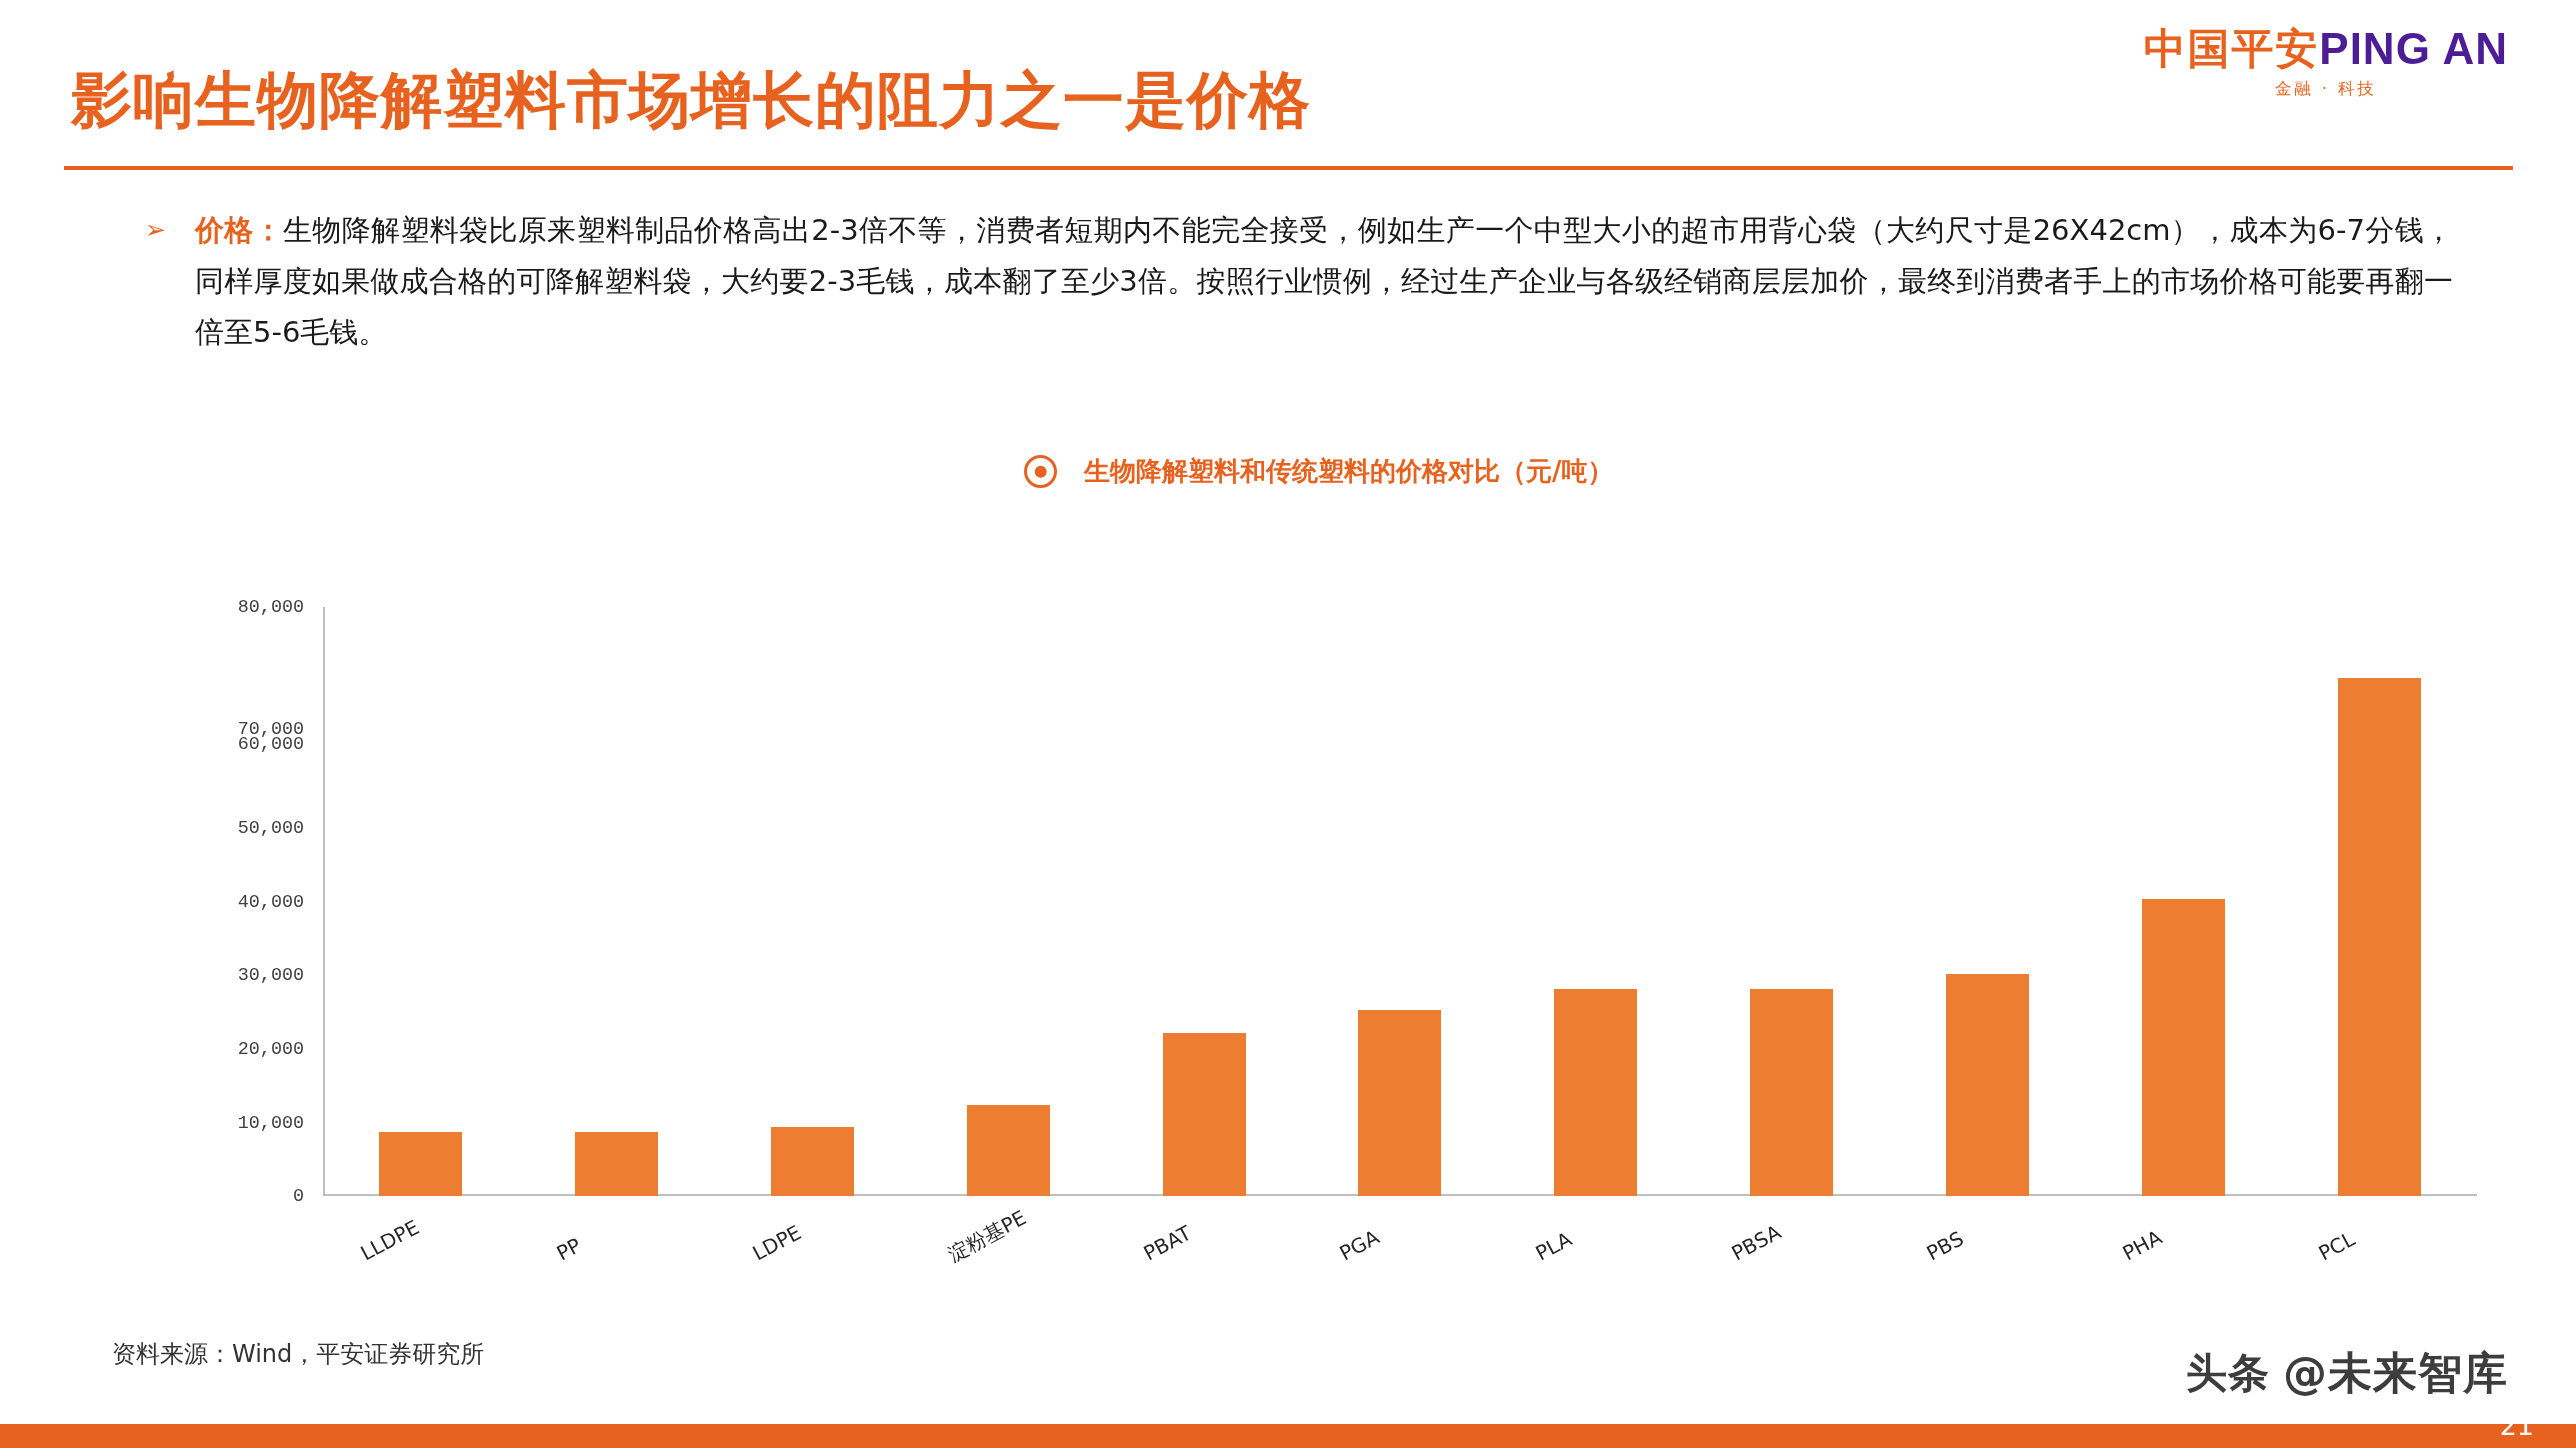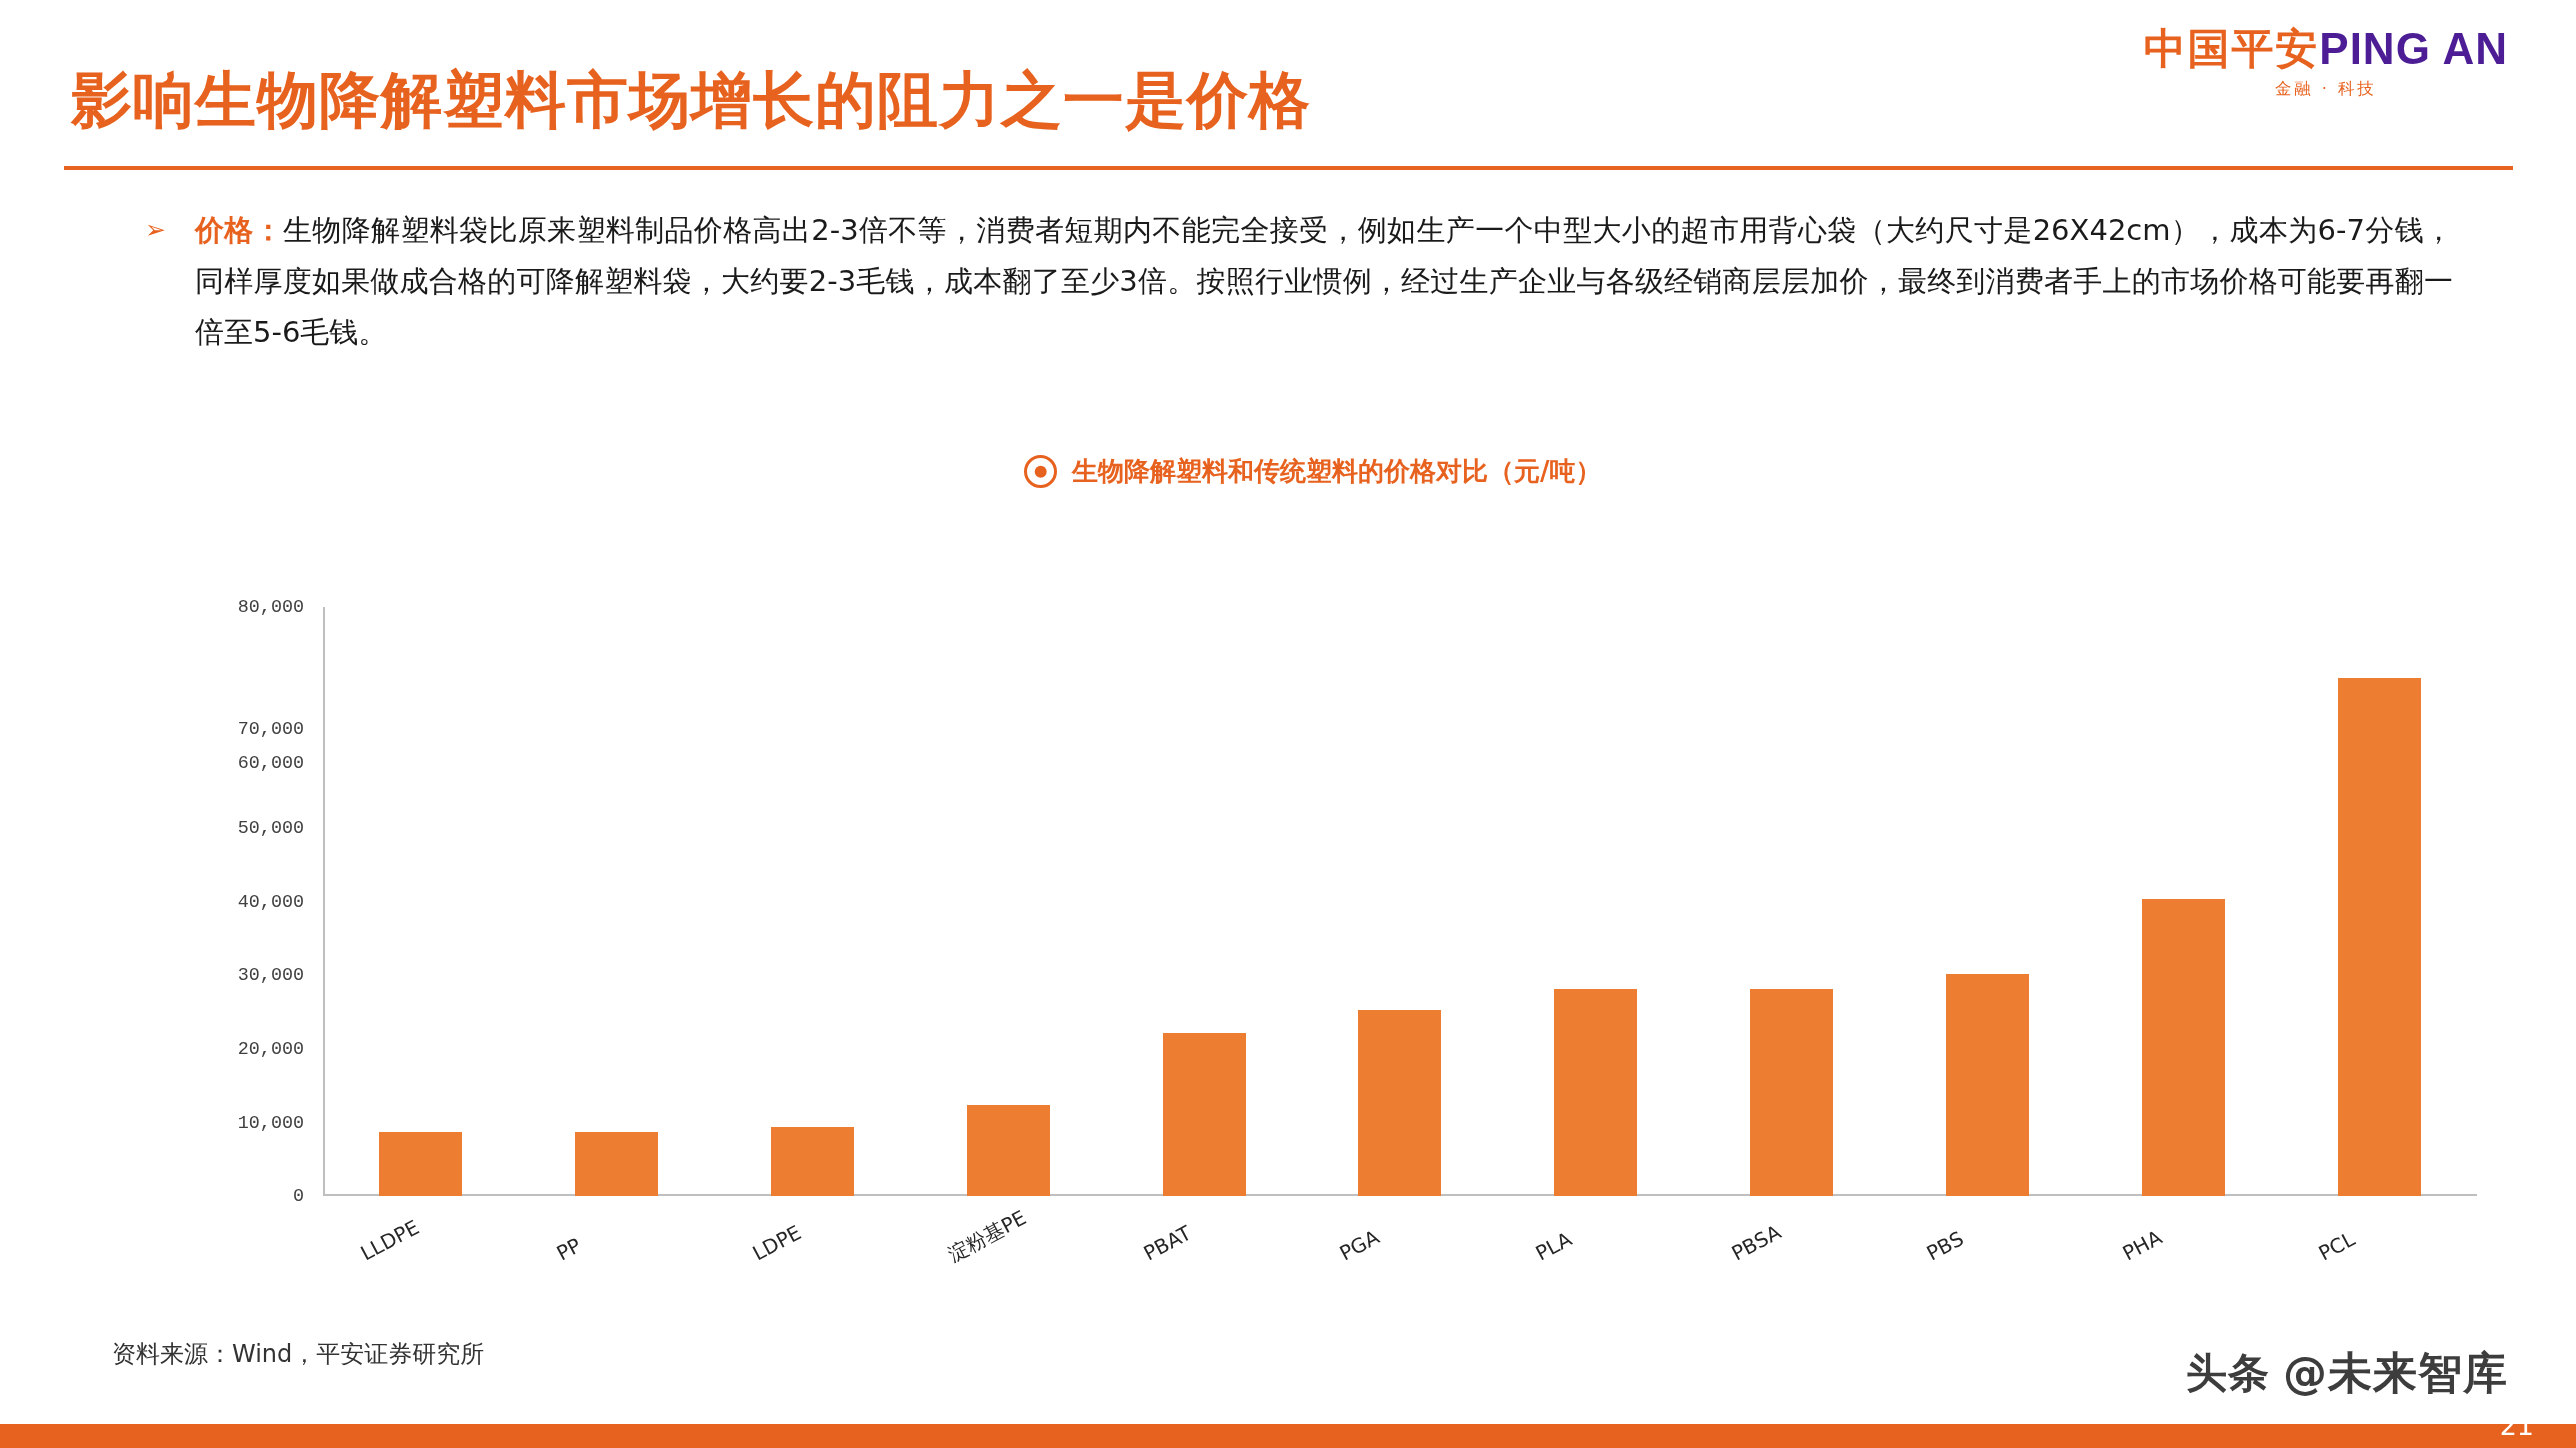--- a/index.html
+++ b/index.html
@@ -103,21 +103,21 @@
     font-weight: bold;
   }
 
   
   .caption {
     position: absolute;
     left: 1024px;
     top: 454px;
     display: flex;
     align-items: center;
-    gap: 15px;
+    gap: 27px;
   }
   .caption-marker {
     width: 33px;
     height: 33px;
     border-radius: 50%;
     border: 3.9px solid #E8621F;
     box-sizing: border-box;
     position: relative;
     flex: 0 0 auto;
   }
@@ -299,21 +299,21 @@
   </div>
 
   <div id="chart">
     <div class="y-labels" id="y-labels">
         <div class="y-label" style="top: 589px;">0</div>
         <div class="y-label" style="top: 516px;">10,000</div>
         <div class="y-label" style="top: 442px;">20,000</div>
         <div class="y-label" style="top: 368px;">30,000</div>
         <div class="y-label" style="top: 295px;">40,000</div>
         <div class="y-label" style="top: 221px;">50,000</div>
-        <div class="y-label" style="top: 156px; margin-left: 40px;">60,000</div>
+        <div class="y-label" style="top: 137px; margin-left: 40px;">60,000</div>
         <div class="y-label" style="top: 74px; margin-top: 48px;">70,000</div>
         <div class="y-label" style="top: 0px;">80,000</div>
       </div>
     <div class="plot">
       <div class="axis-line" style="left:0; top:0; width:1.9px; height:589px;"></div>
       <div class="axis-line" style="left:0; bottom:0; width:2154px; height:1.9px;"></div>
     </div>
     <div class="bars" id="bars">
         <div class="bar-slot">
           <div class="bar" title="LLDPE: 8700" style="height: 64px; background: rgb(237, 125, 49);"></div>

